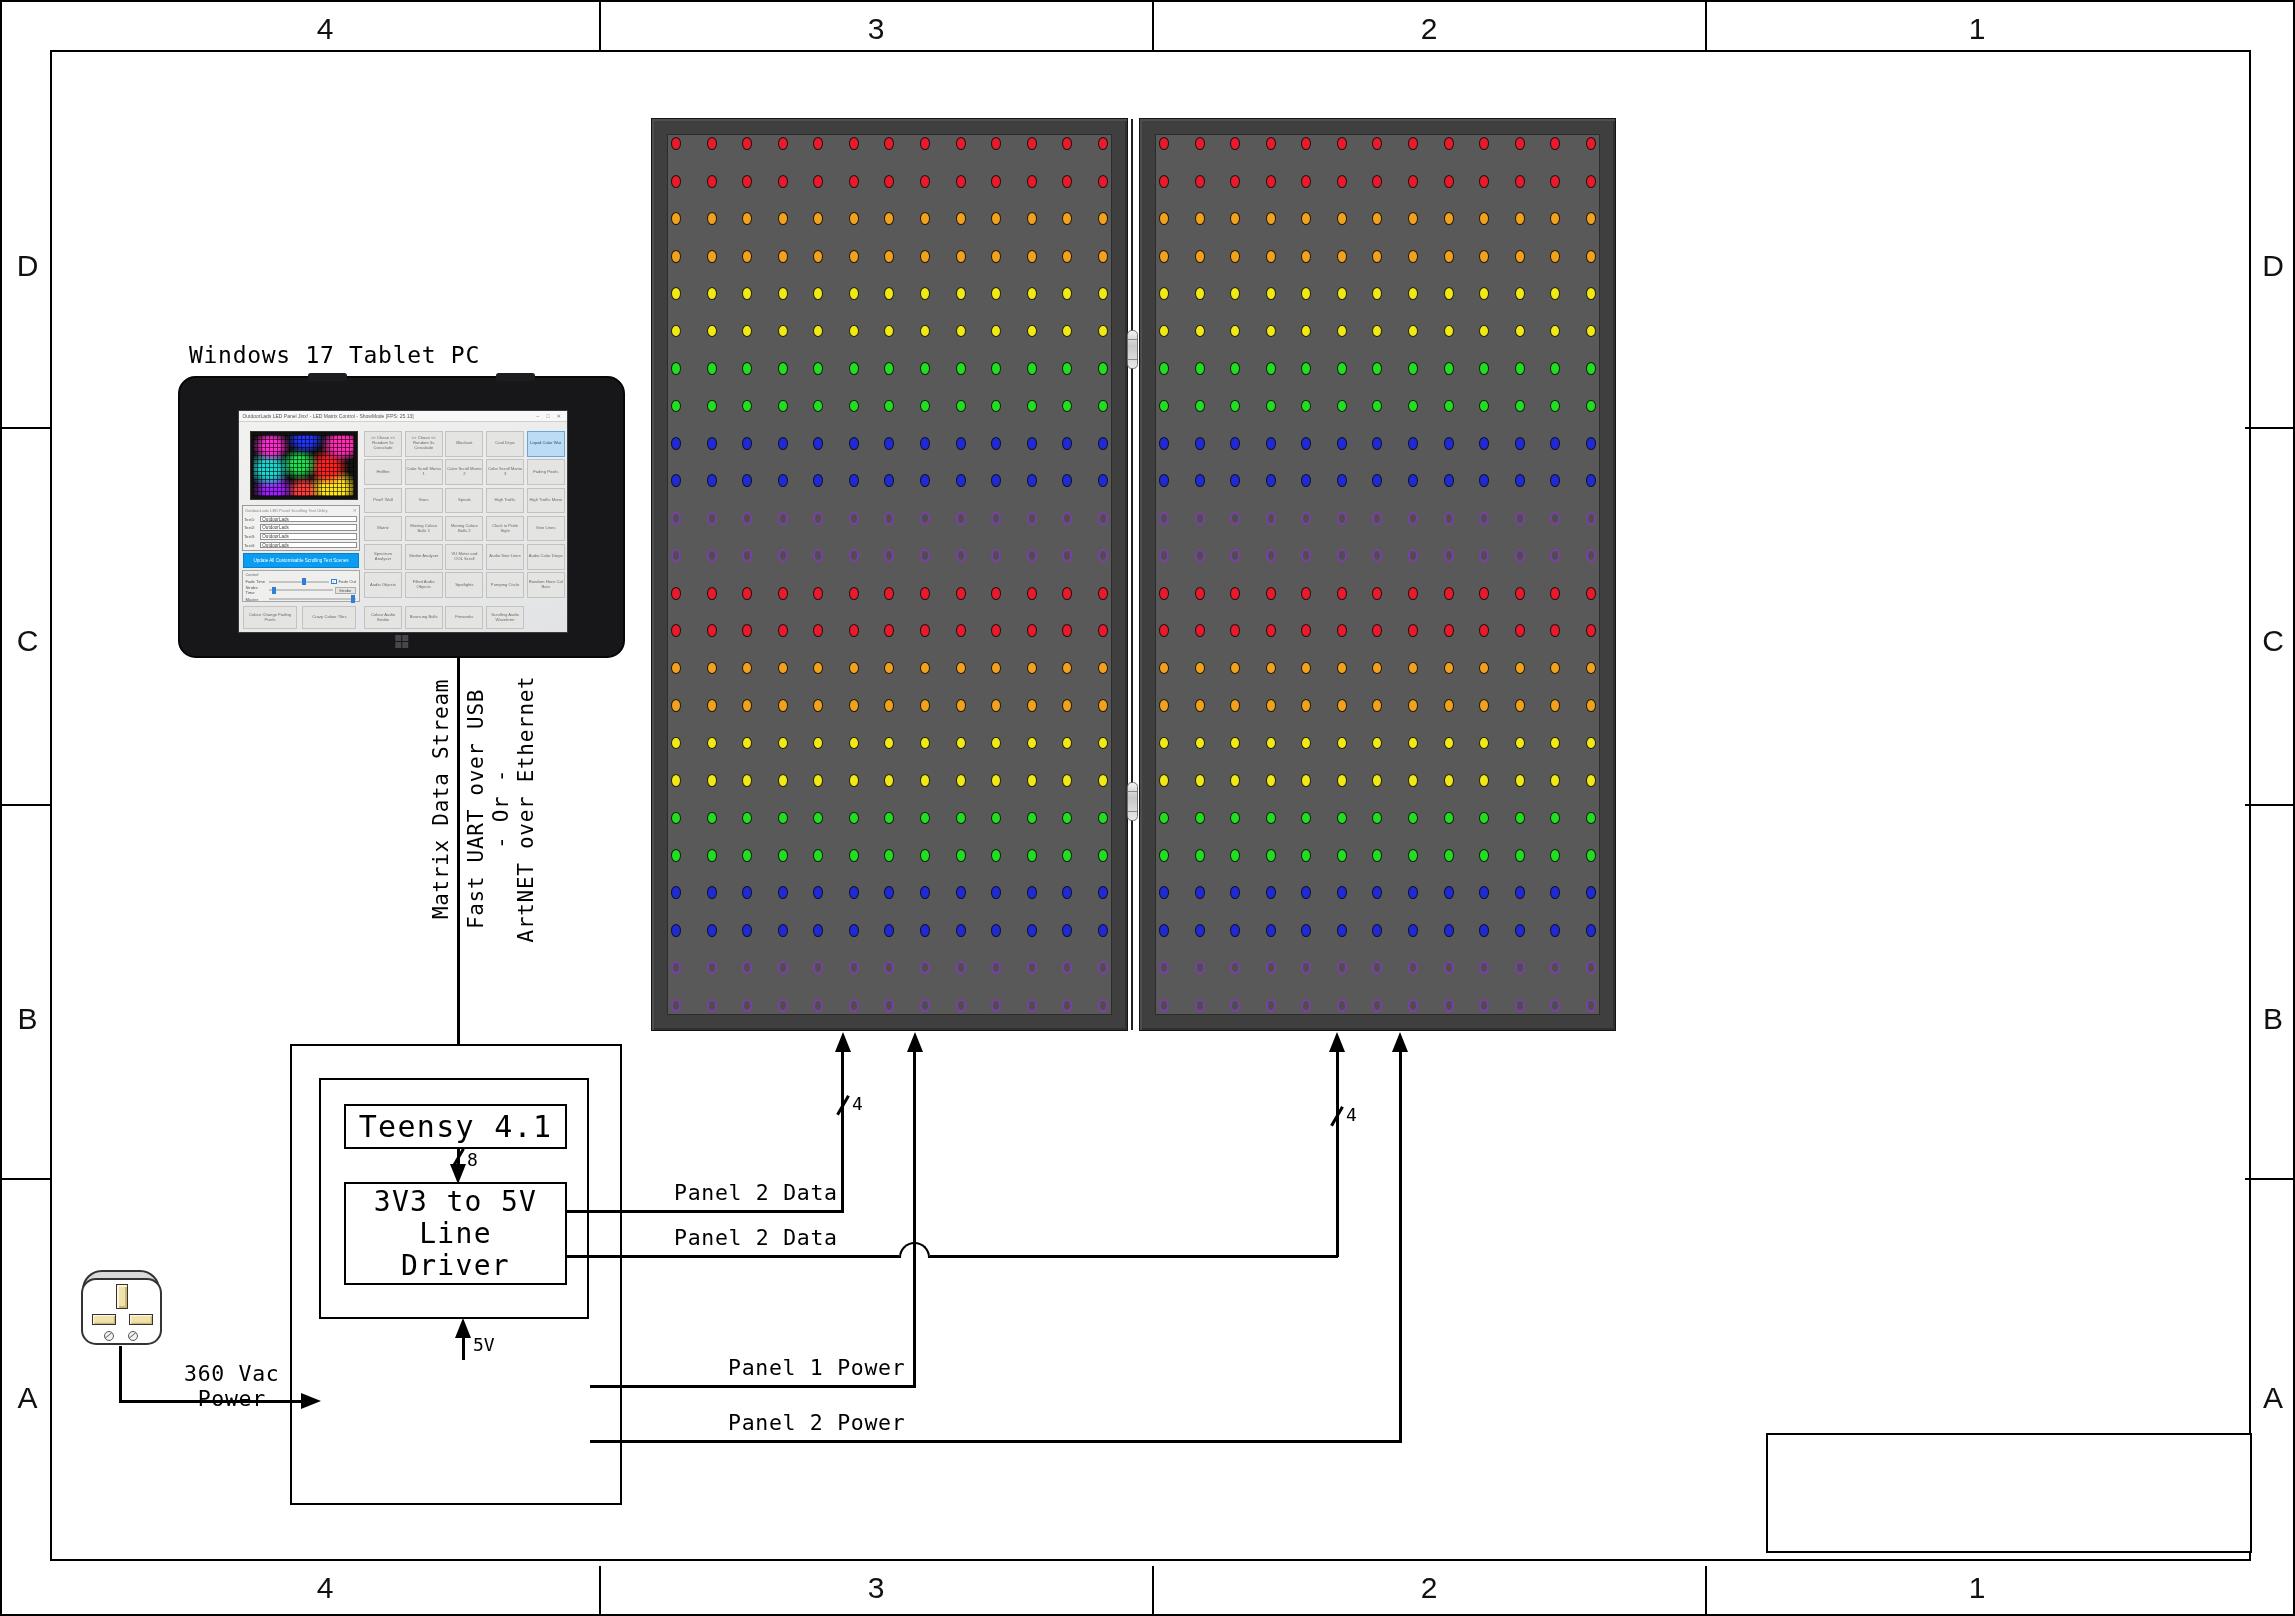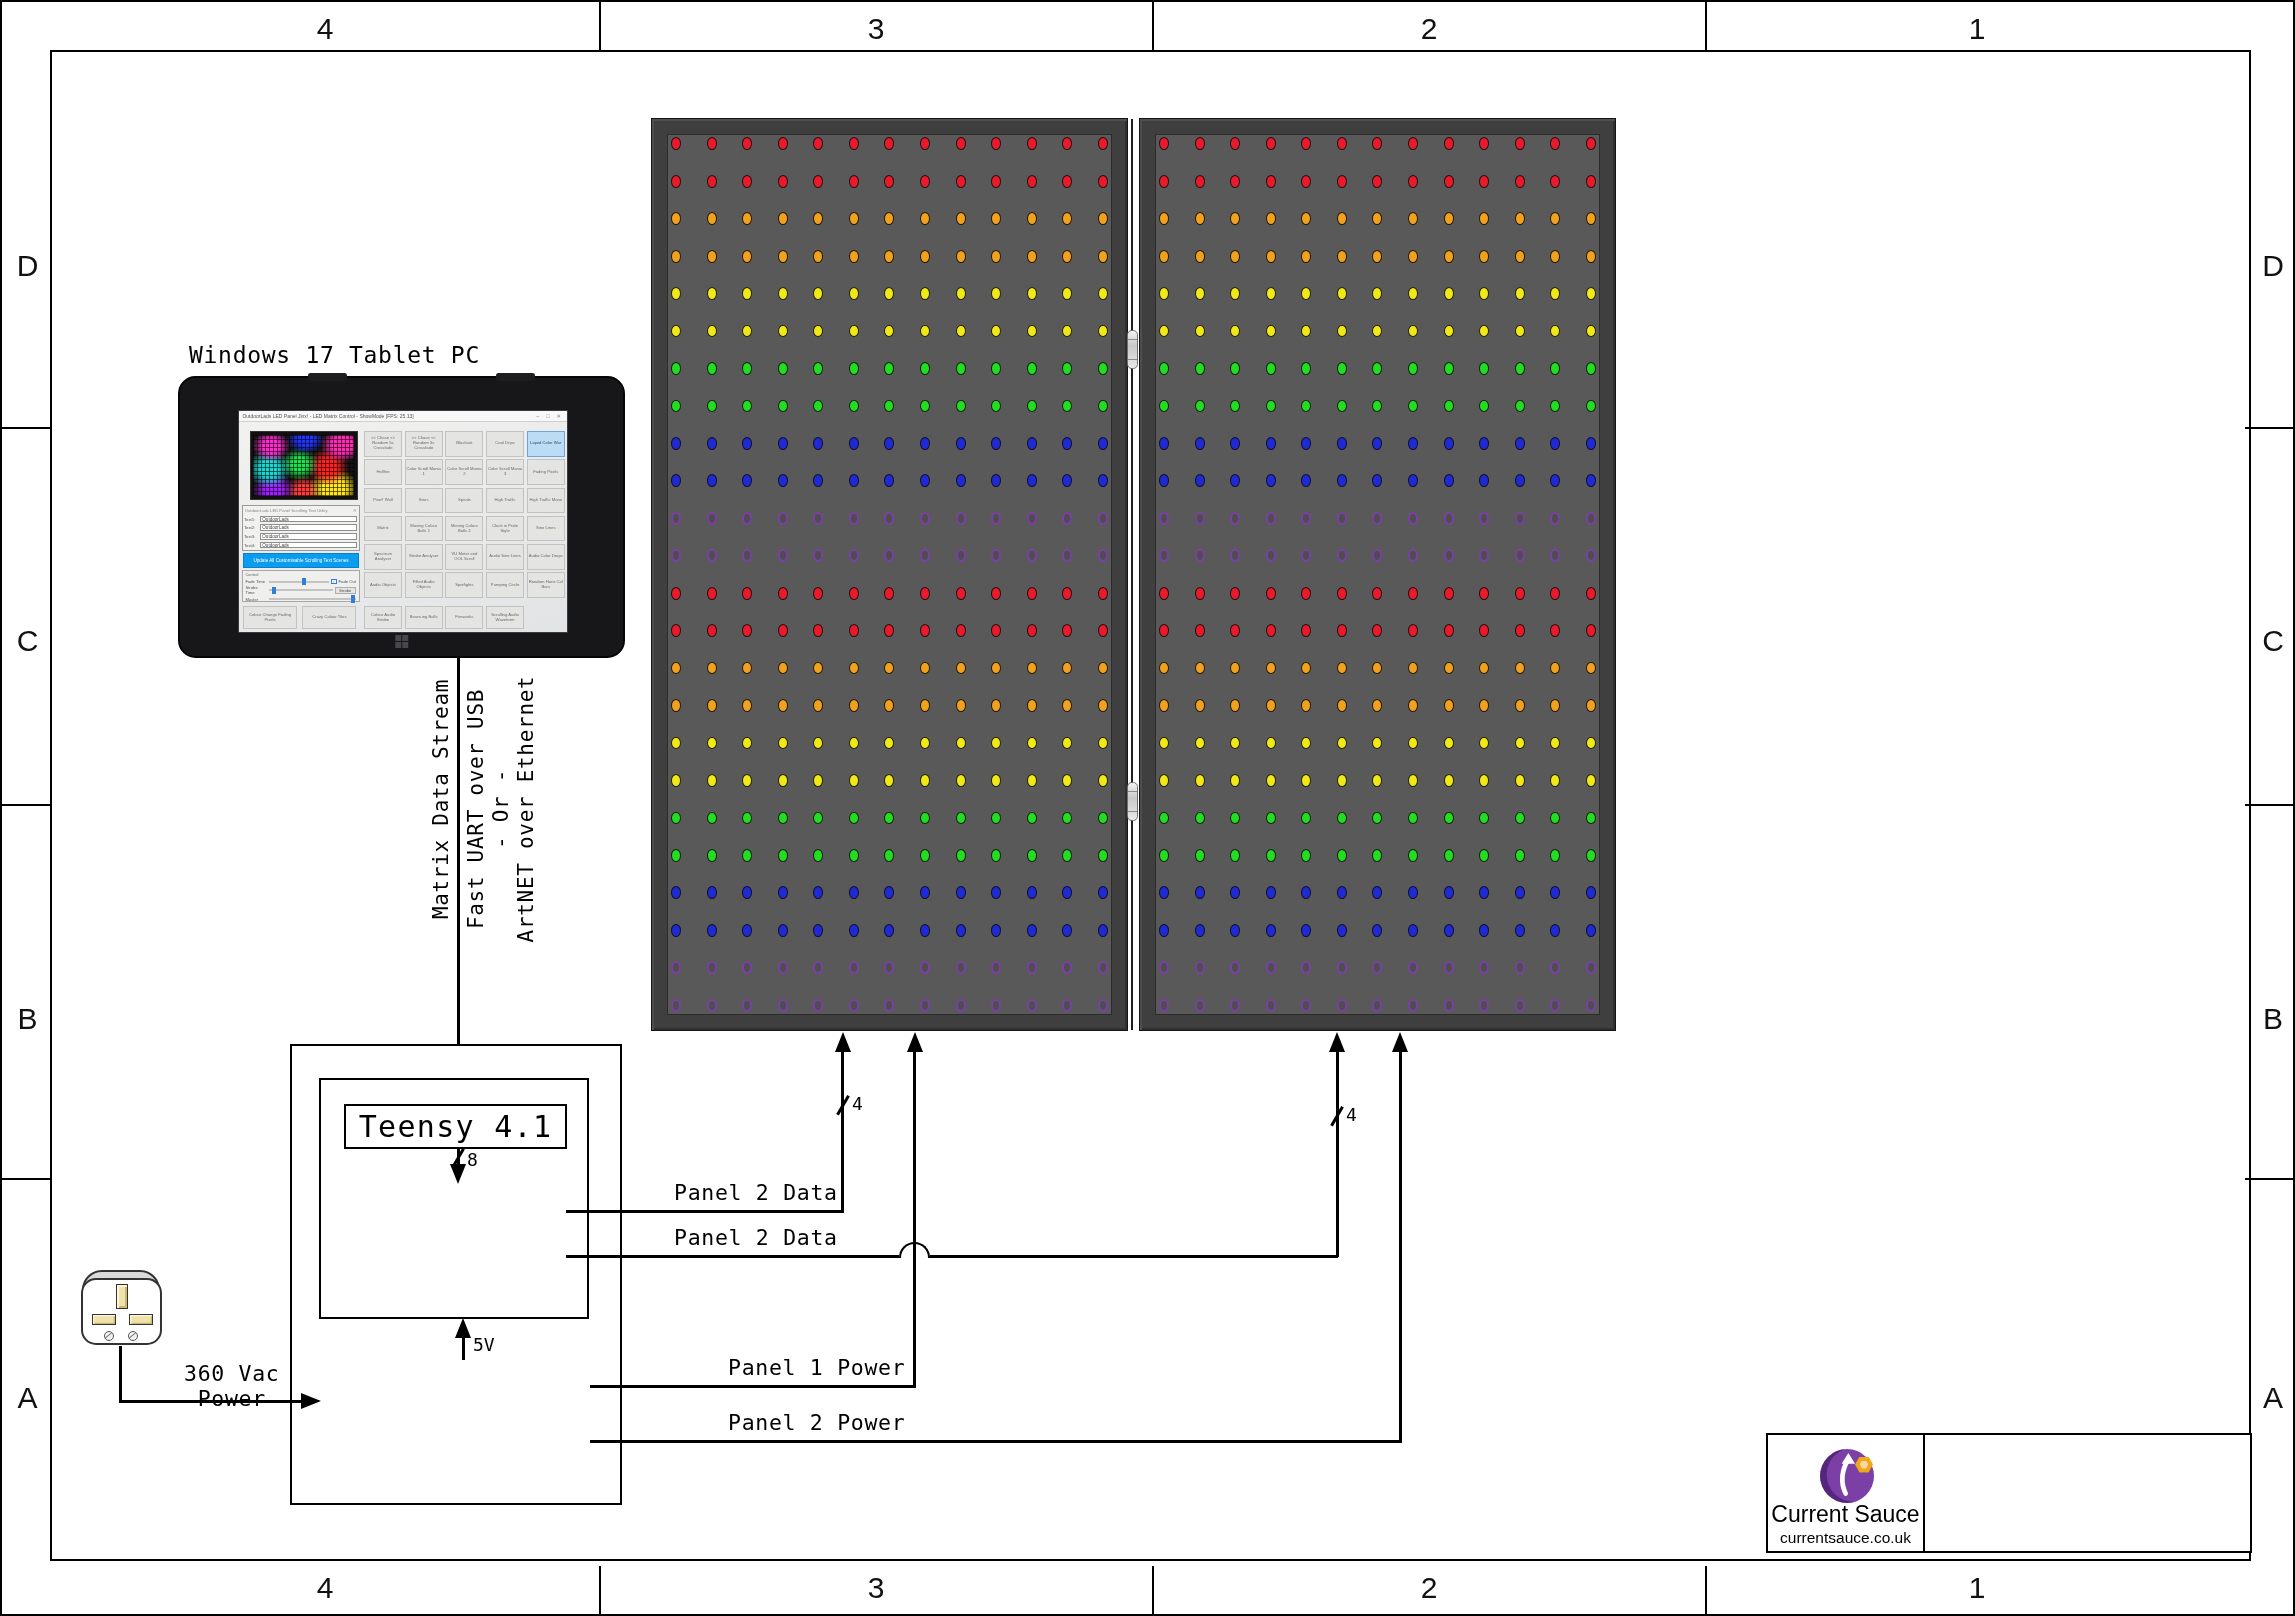--- a/index.html
+++ b/index.html
@@ -1014,20 +1014,25 @@
 
   <div class="dbox" style="left:288px; top:1042px; width:332px; height:461px;"></div>
   <div class="dbox" style="left:317px; top:1076px; width:270px; height:241px;"></div>
   <div class="dbox label-box" style="left:342px; top:1102px; width:223px; height:45px;">
     <span class="t45">Teensy 4.1</span>
   </div>
   <div class="vl" style="left:455px; top:1147px; height:19px;"></div>
   <div class="arr-down" style="left:448px; top:1162px;"></div>
   <div class="slash" style="left:445px; top:1155px;"></div>
   <div class="bus-label" style="left:465px; top:1147px;">8</div>
+  <div class="dbox label-box" style="left:342px; top:1180px; width:223px; height:103px;">
+    <span class="t42">3V3 to 5V</span>
+    <span class="t42">Line</span>
+    <span class="t42">Driver</span>
+  </div>
   <div class="vl" style="left:460px; top:1334px; height:23.5px;"></div>
   <div class="arr-up" style="left:453px; top:1316px;"></div>
   <div class="bus-label" style="left:471px; top:1332px;">5V</div>
 
   <div class="hl" style="left:564px; top:1208px; width:278px;"></div>
   <div class="vl" style="left:839px; top:1049px; height:161px;"></div>
   <div class="arr-up" style="left:833px; top:1030px;"></div>
   <div class="slash" style="left:830px; top:1102px;"></div>
   <div class="bus-label" style="left:850px; top:1091px;">4</div>
   <div class="wire-label" style="left:672px; top:1178px;">Panel 2 Data</div>
@@ -1062,27 +1067,16 @@
   </div>
   <div class="vl" style="left:117px; top:1344px; height:56px;"></div>
   <div class="hl" style="left:117px; top:1398px; width:183px;"></div>
   <div class="arr-right" style="left:299px; top:1391px;"></div>
   <div class="wire-label" style="left:182px; top:1359px; text-align:center;">
     <div>360 Vac</div>
     <div>Power</div>
   </div>
 
   <div class="tblock">
-    <div class="tb-left">
-      <div class="logo-circle">
-        <svg width="54" height="54" viewBox="0 0 80 80">
-          <path d="M 38 66 C 30 50 32 30 42 16" stroke="#fff" stroke-width="7" fill="none" stroke-linecap="round"></path>
-          <polygon points="42,6 32,22 52,22" fill="#fff"></polygon>
-        </svg>
-      </div>
-      <div class="logo-hex"></div>
-      <div class="brand">Current Sauce</div>
-      <div class="brand-url">currentsauce.co.uk</div>
-    </div>
   </div>
 
 </div>
 
 
 </body></html>

